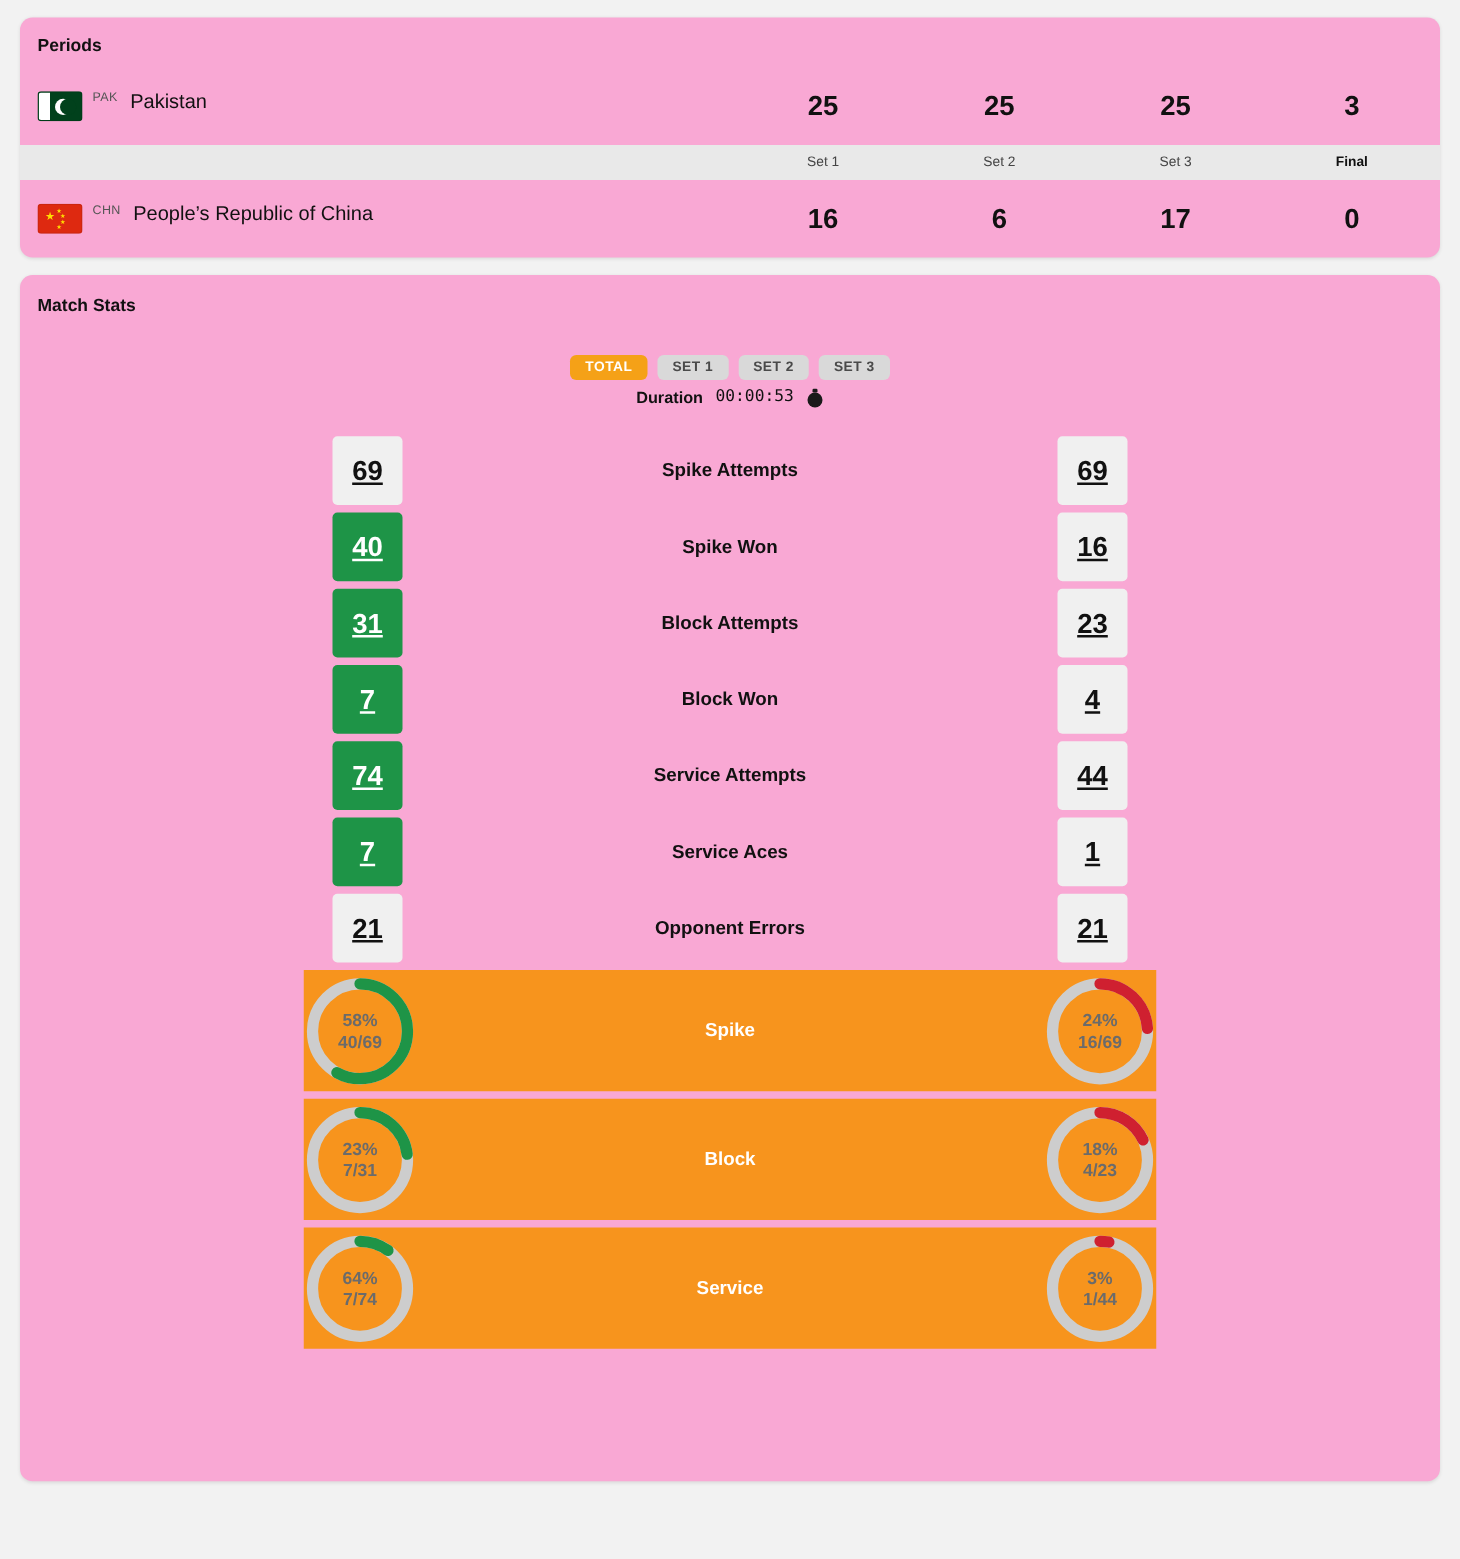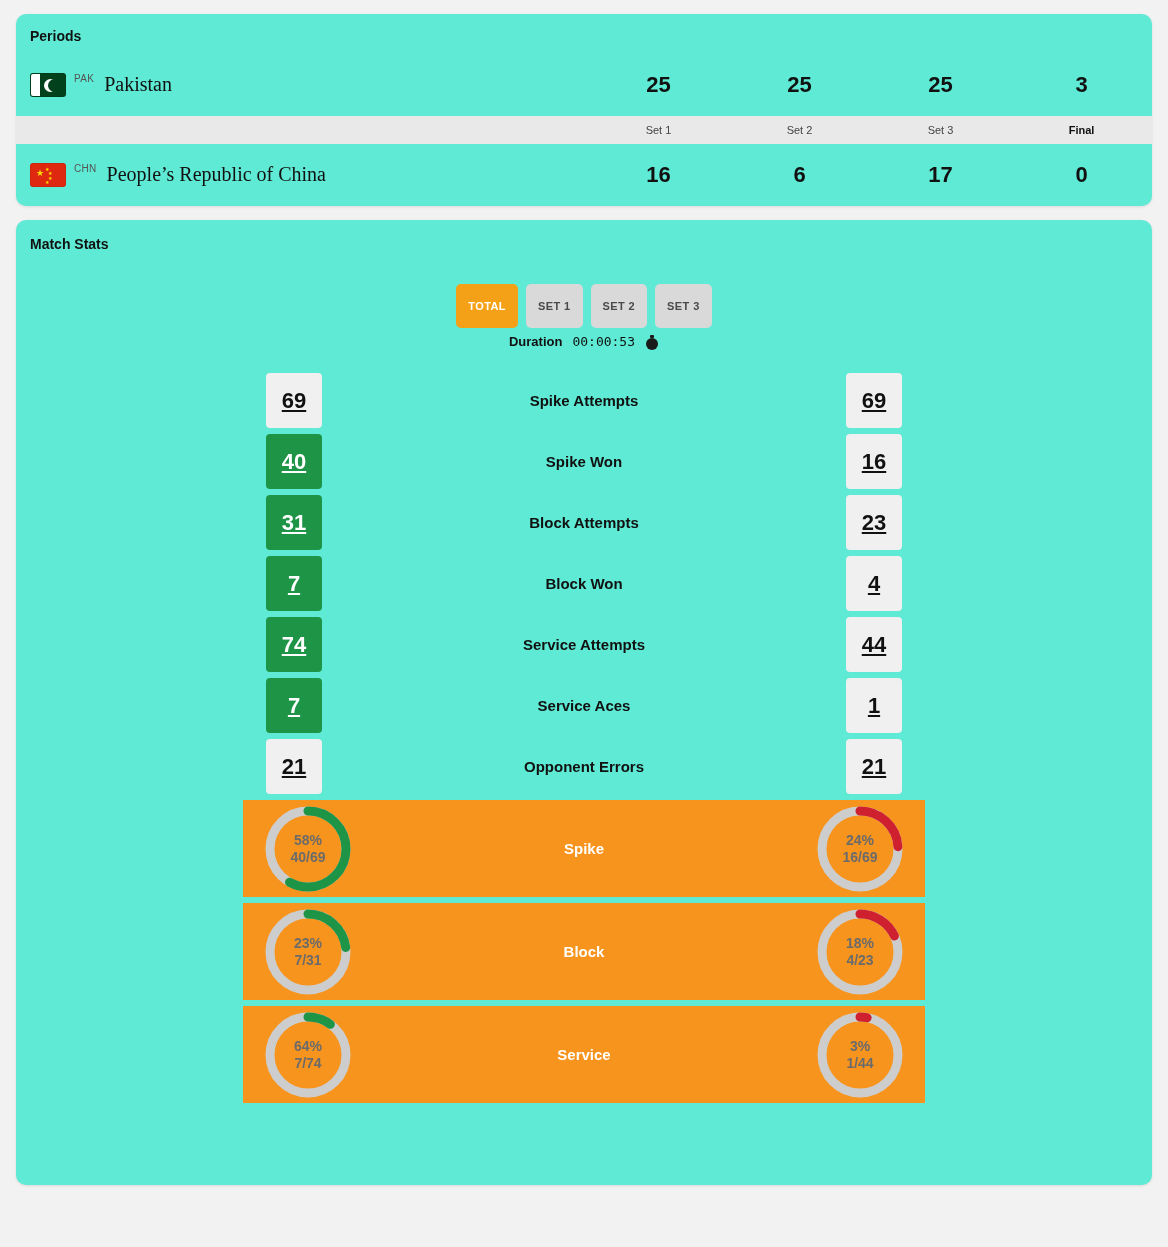--- a/index.html
+++ b/index.html
@@ -13,21 +13,21 @@
     width: 1168px;
     height: 1247px;
     position: relative;
     overflow: hidden;
   }
   .page {
     padding: 14px 16px 0 16px;
   }
   
   .card {
-    background: #5eead4;
+    background: #f9a8d4;
     border-radius: 10px;
     box-shadow: 0 1px 3px rgba(0,0,0,0.10);
     overflow: hidden;
   }
   .card-title {
     font-size: 14px;
     font-weight: bold;
     padding: 14px 14px 12px 14px;
     color: #111;
   }
@@ -72,23 +72,22 @@
   .flag-chn .star-s3 { position: absolute; left: 17px; top: 12px; color: #ffde00; font-size: 5px; line-height: 5px; }
   .flag-chn .star-s4 { position: absolute; left: 14px; top: 16px; color: #ffde00; font-size: 5px; line-height: 5px; }
 
   .team-code {
     font-size: 10px;
     color: #555;
     margin-right: 10px;
     letter-spacing: 0.3px;
   }
   .team-name {
-    font-size: 20px;
+    font-size: 16px;
     color: #111;
-    font-family: Liberation Serif, serif;
   }
   .score-cells {
     display: flex;
     flex: 0 0 auto;
   }
   .score-cell {
     width: 141px;
     text-align: center;
     font-size: 22px;
     font-weight: bold;
@@ -114,21 +113,21 @@
   .stats-card .card-title { padding: 16px 14px 6px 14px; }
 
   .set-tabs {
     display: flex;
     justify-content: center;
     gap: 8px;
     margin-top: 26px;
   }
   .tab {
     min-width: 52px;
-    height: 44px;
+    height: 20px;
     border-radius: 5px;
     background: #d9d9d9;
     color: #4a4a4a;
     font-size: 11px;
     font-weight: bold;
     letter-spacing: 0.4px;
     display: flex;
     align-items: center;
     justify-content: center;
     padding: 0 12px;
@@ -192,21 +191,21 @@
 
   
   .pct-row {
     width: 682px;
     margin: 0 auto 6px auto;
     height: 97px;
     background: #f7941d;
     display: flex;
     align-items: center;
     justify-content: space-between;
-    padding: 0 20px;
+    padding: 0 0;
     position: relative;
   }
   .pct-title {
     position: absolute;
     left: 0; right: 0;
     text-align: center;
     font-size: 15px;
     font-weight: bold;
     color: #ffffff;
   }

